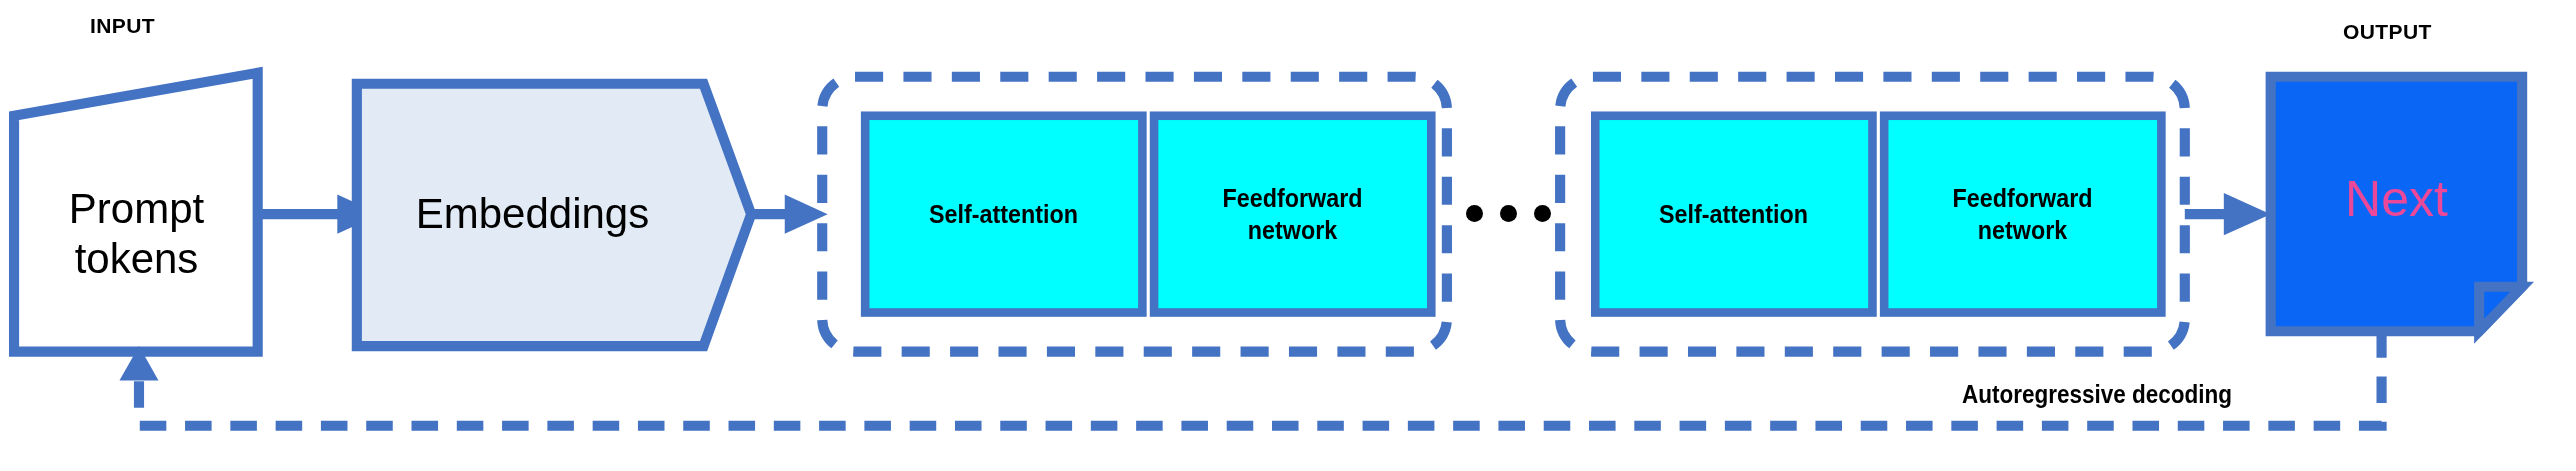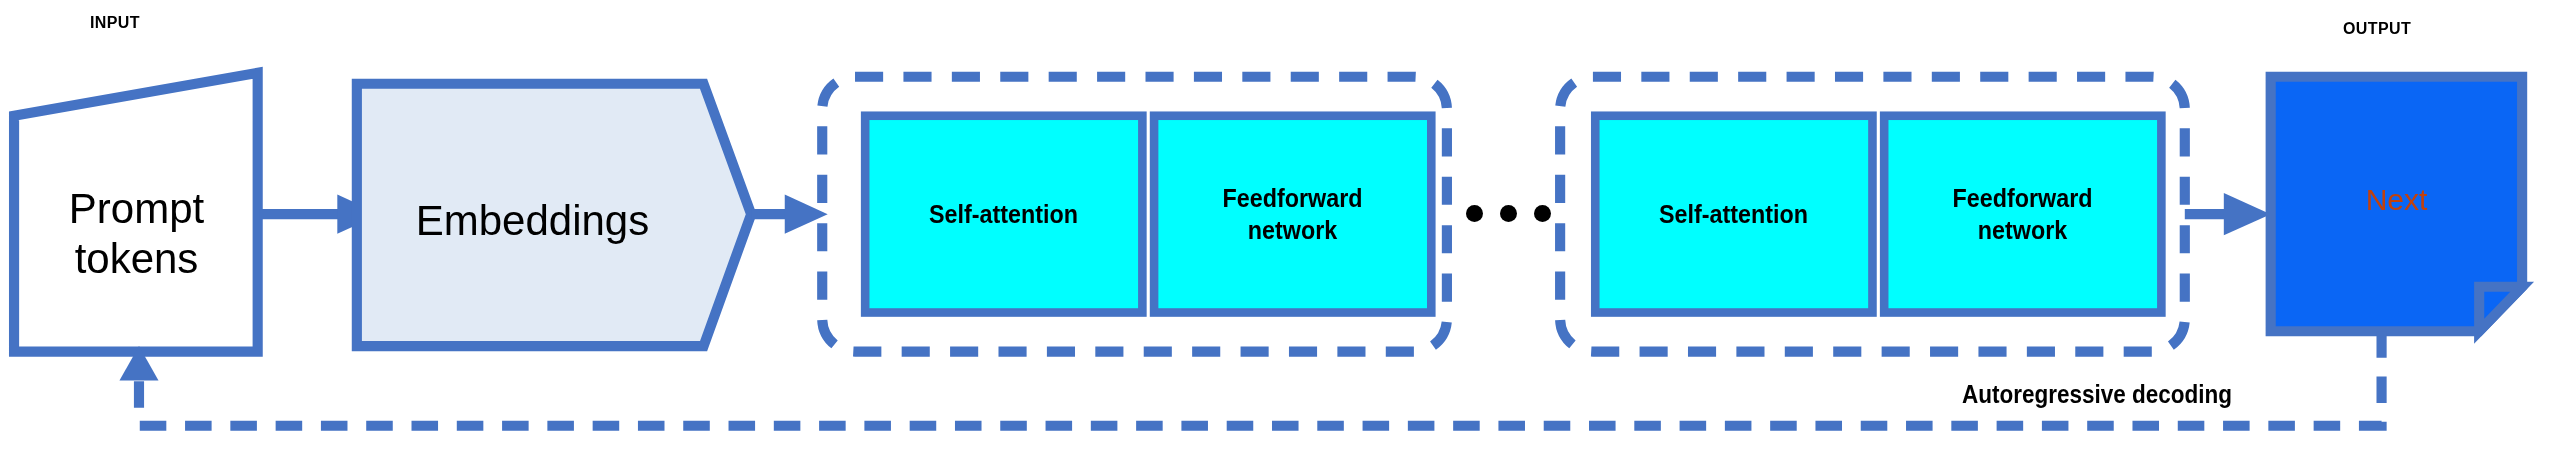--- a/index.html
+++ b/index.html
@@ -20,21 +20,21 @@
   .svg-layer {
     position: absolute;
     left: 0;
     top: 0;
     width: 2576px;
     height: 472px;
   }
   .cap-label {
     position: absolute;
     font-weight: bold;
-    font-size: 16px;
+    font-size: 21px;
     color: #000000;
     letter-spacing: 0.4px;
     white-space: nowrap;
   }
   .node-text {
     position: absolute;
     display: flex;
     align-items: center;
     justify-content: center;
     text-align: center;
@@ -46,22 +46,22 @@
     font-size: 42px;
     font-weight: normal;
   }
   .inner-text {
     font-size: 26.5px;
     font-weight: bold;
     font-family: "Liberation Sans Narrow", "Liberation Sans", sans-serif;
     transform: scaleX(0.88);
   }
   .out-text {
-    font-size: 30px;
-    color: #c2410c;
+    font-size: 50px;
+    color: #ec4899;
   }
   .loop-label {
     position: absolute;
     font-size: 25px;
     font-weight: bold;
     color: #000000;
     white-space: nowrap;
     font-family: "Liberation Sans Narrow", "Liberation Sans", sans-serif;
     transform: scaleX(0.9);
     transform-origin: left center;
@@ -131,21 +131,21 @@
 
   <div class="cap-label" style="left:90px; top:14px;">INPUT</div>
 
   <div class="cap-label" style="left:2343px; top:20px;">OUTPUT</div>
 
   <div class="node-text big-text" style="left:14px; top:131px; width:245px; height:205px; flex-direction:column;">
     <span>Prompt</span>
     <span>tokens</span>
   </div>
 
-  <div class="node-text big-text" style="left:359px; top:187px; width:347px; height:53px;margin-top:7px;">Embeddings</div>
+  <div class="node-text big-text" style="left:359px; top:187px; width:347px; height:53px;">Embeddings</div>
 
   <div class="node-text inner-text" style="left:865px; top:116px; width:277px; height:197px;">Self-attention</div>
 
   <div class="node-text inner-text" style="left:1154px; top:116px; width:277px; height:197px; flex-direction:column;">
     <span>Feedforward</span>
     <span>network</span>
   </div>
 
   <div class="dots" style="left:1466px; top:205px;">
     <span class="dot"></span>

